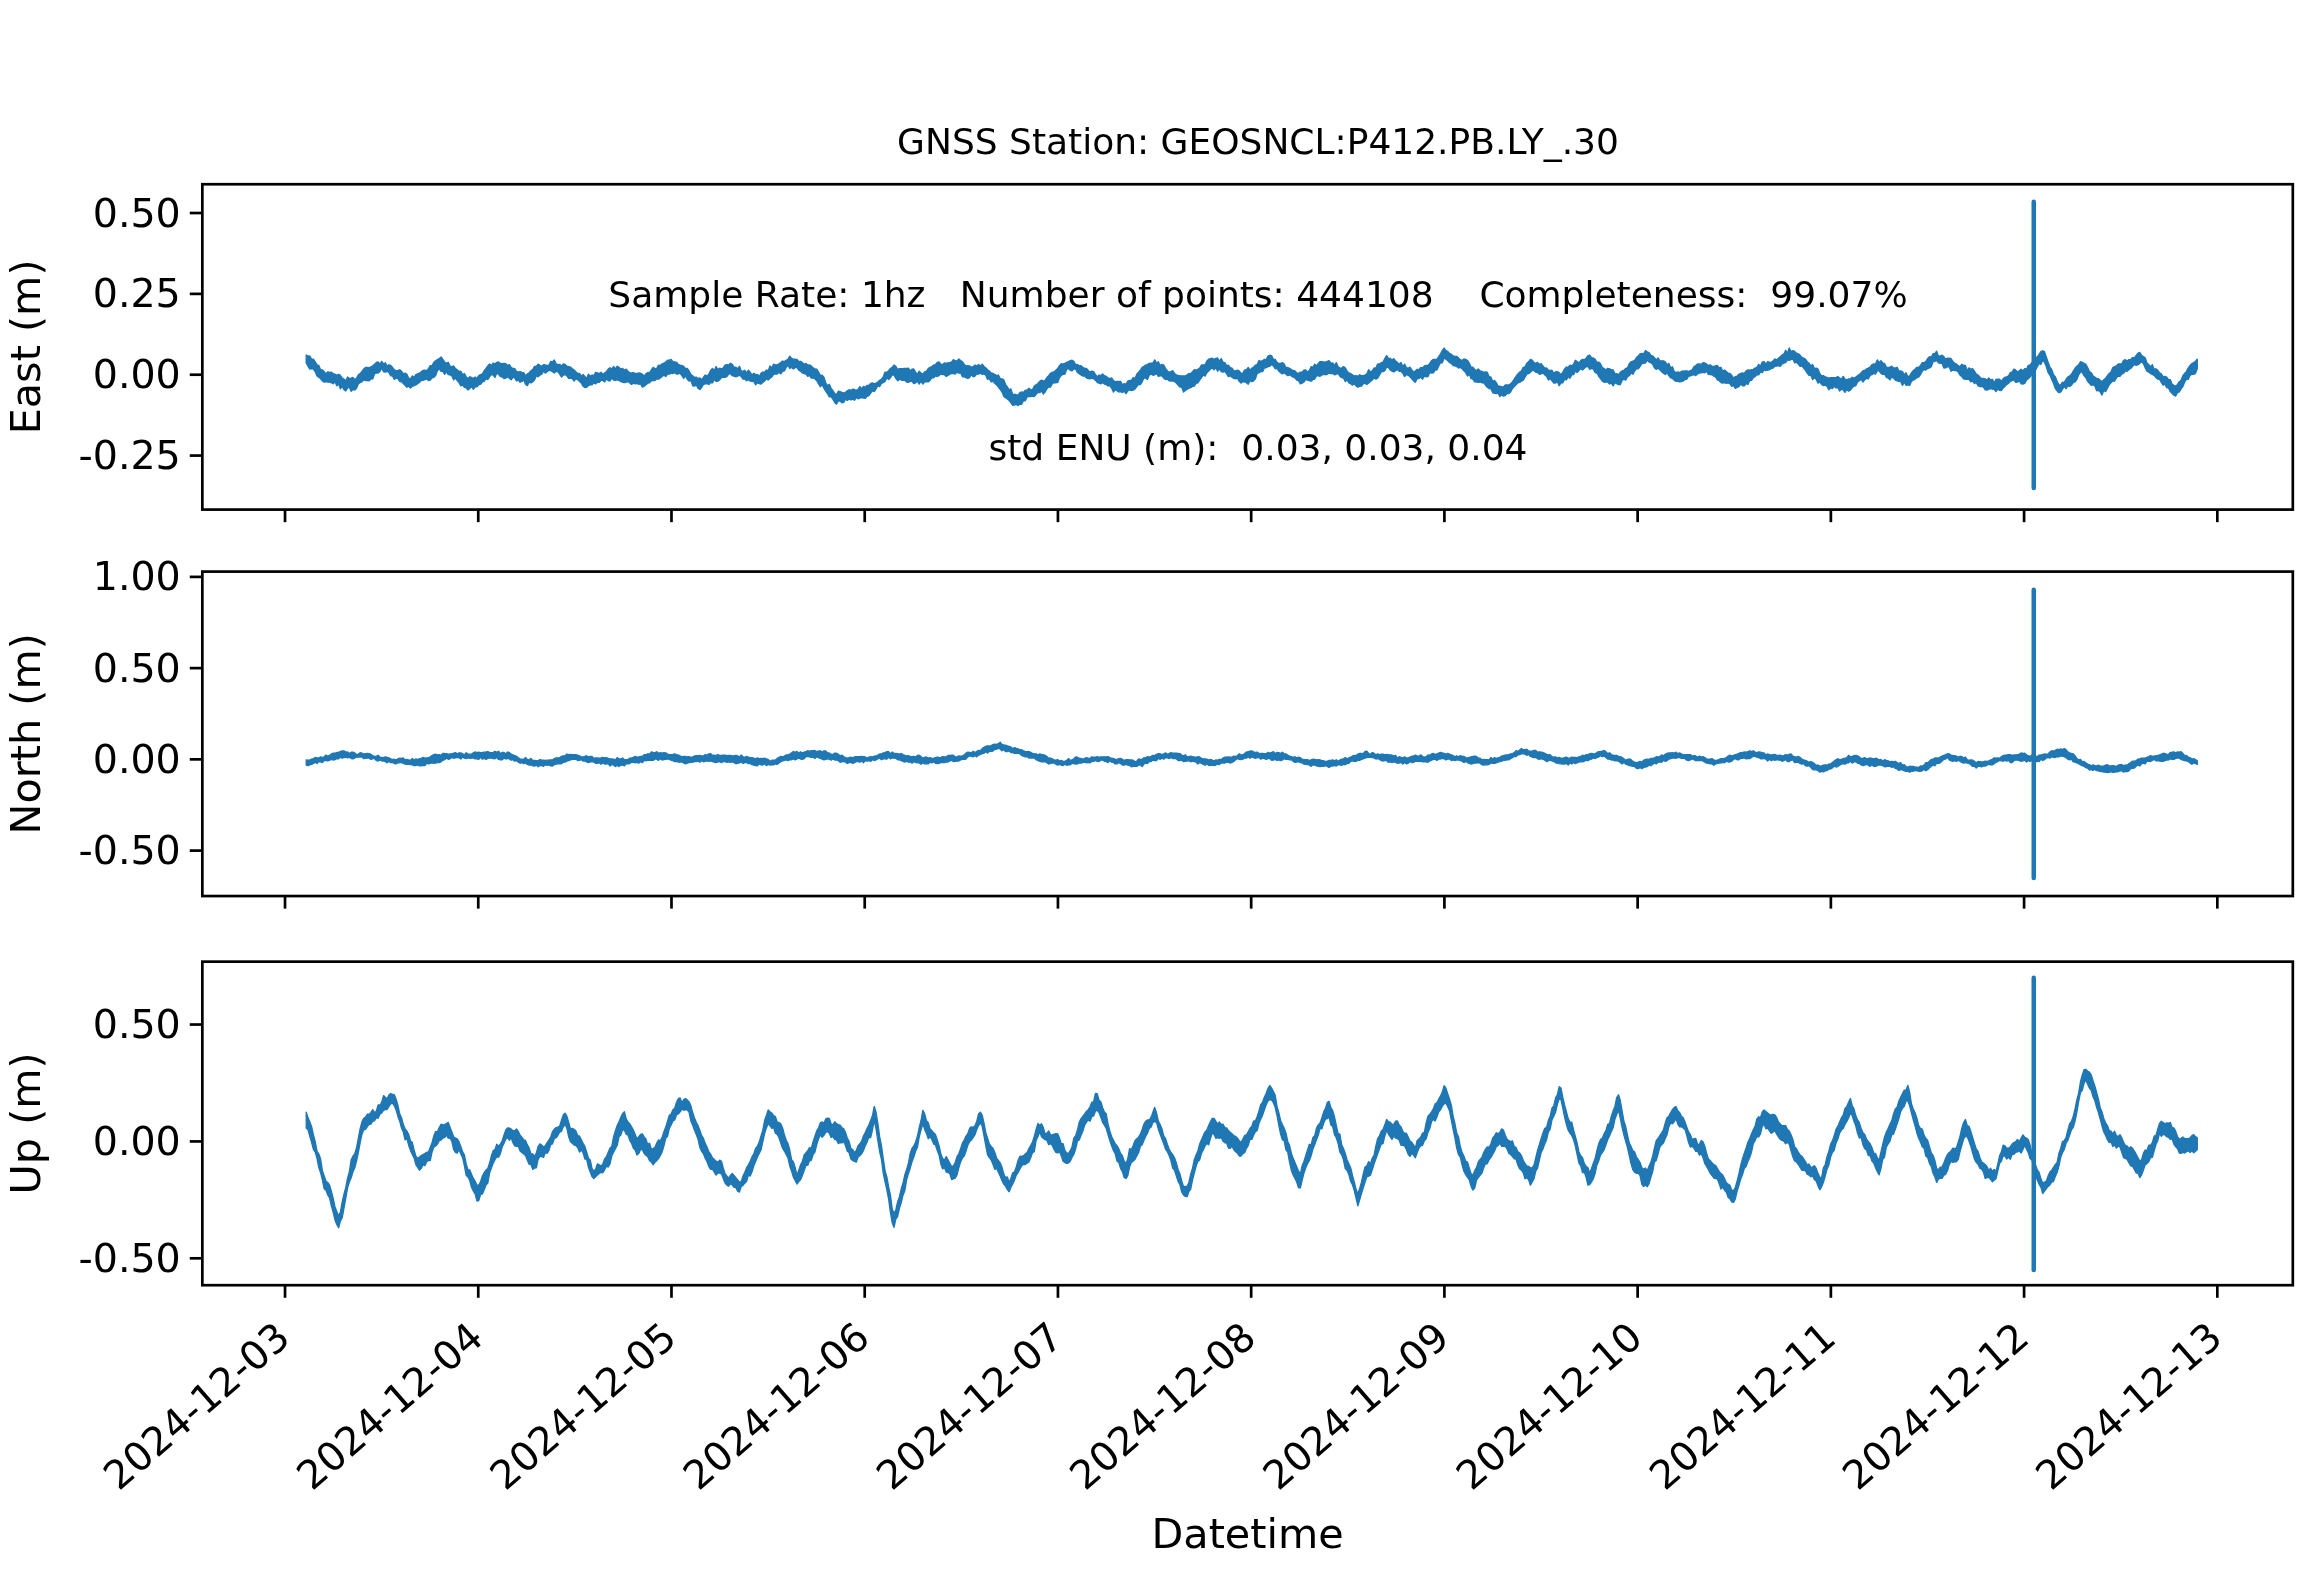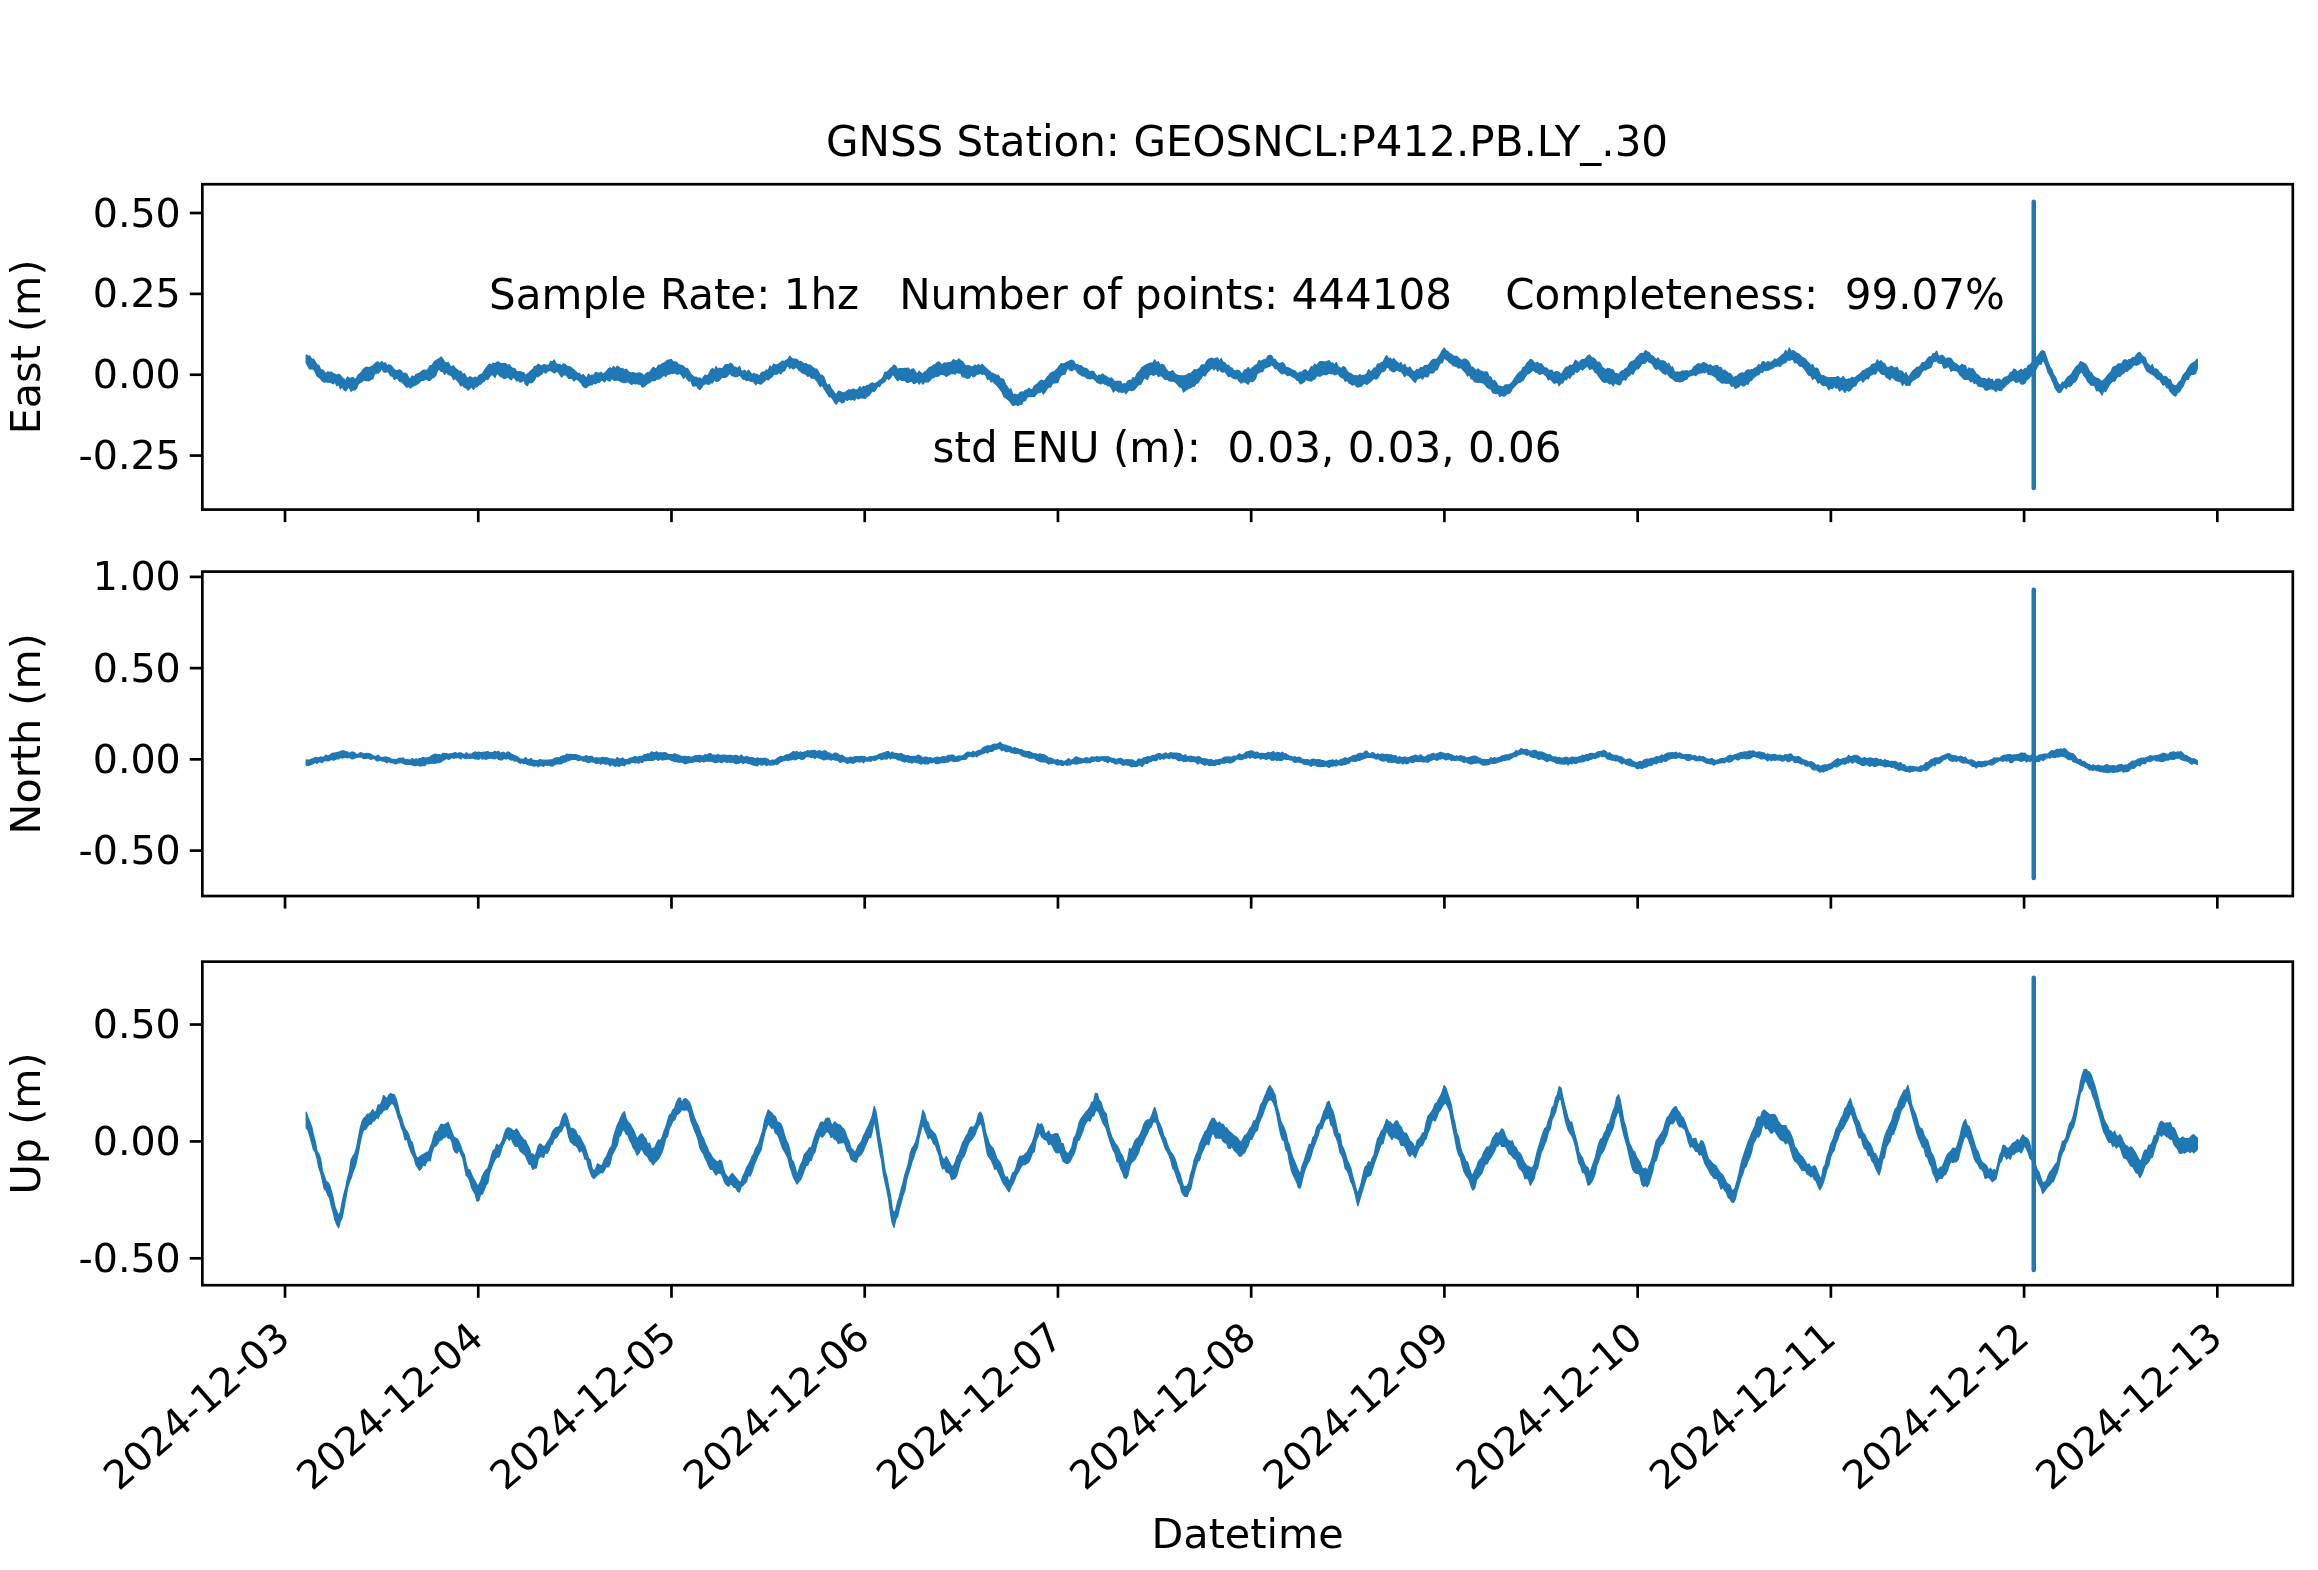--- a/index.html
+++ b/index.html
@@ -1,32 +1,32 @@
 <!DOCTYPE html>
 <html style="font-size:14.4px"><head>
 <meta charset="utf-8">
 <style>
   html,body{margin:0;padding:0;background:#fff;}
   body{width:2319px;height:1571px;}
   .stage{position:relative;width:2319px;height:1571px;background:#fff;
          font-family:"DejaVu Sans",sans-serif;color:#000;overflow:hidden;}
-  .title-block{position:absolute;top:14.4px;left:202px;width:2090px;
-               text-align:center;font-size:42px;line-height:51px;white-space:pre;}
+  .title-block{position:absolute;top:14.4px;left:213px;width:2090px;
+               text-align:center;font-size:36px;line-height:51px;white-space:pre;}
   .title-block div{white-space:pre;}
   #chart{position:absolute;left:0;top:0;}
   #chart text{font-family:"DejaVu Sans",sans-serif;}
 </style>
 </head>
 <body>
 
 <div class="stage">
   <div class="title-block">
     <div>GNSS Station: GEOSNCL:P412.PB.LY_.30</div>
     <div>Sample Rate: 1hz   Number of points: 444108    Completeness:  99.07%</div>
-    <div>std ENU (m):  0.03, 0.03, 0.06</div>
+    <div>std ENU (m):  0.03, 0.03, 0.04</div>
   </div>
   <svg id="chart" width="2319" height="1571" viewBox="0 0 2580 1748" xmlns="http://www.w3.org/2000/svg">
       <g>
         <rect x="225" y="205" width="2326" height="362" fill="none" stroke="#000000" stroke-width="3"></rect>
         <line x1="225" y1="237.0258449304175" x2="211" y2="237.0258449304175" stroke="#000000" stroke-width="3"></line>
         <text x="201" y="252.0258449304175" text-anchor="end" font-size="44" fill="#000">0.50</text>
         <line x1="225" y1="326.986083499006" x2="211" y2="326.986083499006" stroke="#000000" stroke-width="3"></line>
         <text x="201" y="341.986083499006" text-anchor="end" font-size="44" fill="#000">0.25</text>
         <line x1="225" y1="416.94632206759445" x2="211" y2="416.94632206759445" stroke="#000000" stroke-width="3"></line>
         <text x="201" y="431.94632206759445" text-anchor="end" font-size="44" fill="#000">0.00</text>

